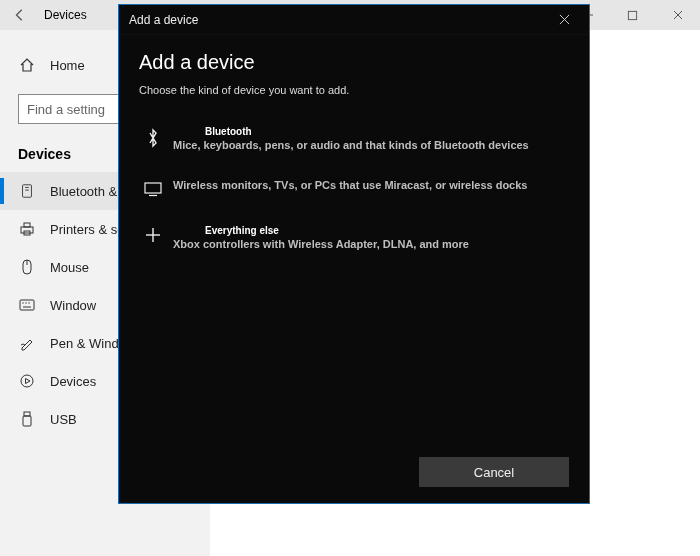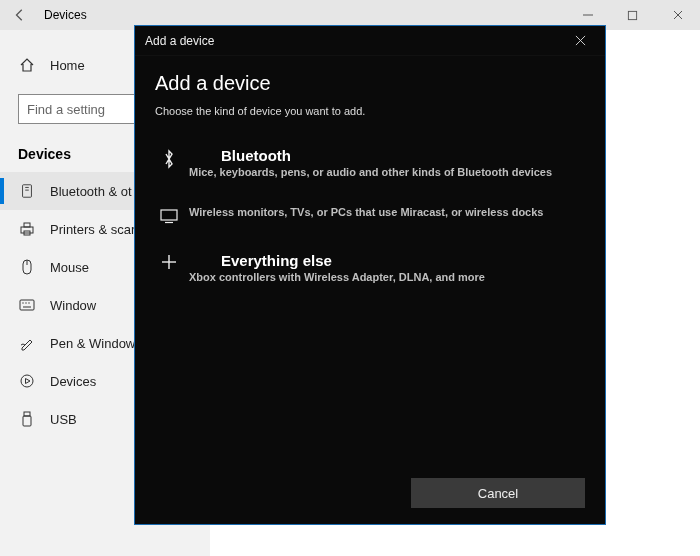--- a/index.html
+++ b/index.html
@@ -15,34 +15,34 @@
   .side-row { display: flex; align-items: center; height: 38px; padding: 0 18px; color: #222; }
   .side-icon { width: 18px; display:flex; align-items:center; justify-content:center; margin-right: 14px; color: #333; }
   .find { margin: 10px 18px 18px 18px; height: 30px; border: 1px solid #888; background: #fff; display: flex; align-items: center; padding: 0 8px; color: #666; font-size: 13px; }
   .section-title { font-weight: 600; font-size: 14px; padding: 4px 18px 10px 18px; }
   .side-item { display: flex; align-items: center; height: 38px; padding: 0 18px 0 18px; font-size: 13px; color: #222; position: relative; }
   .side-item.active::before { content: ""; position: absolute; left: 0; top: 6px; bottom: 6px; width: 4px; background: #0078d7; }
   .side-item.active { background: #e5e5e5; }
   .main { flex:1; background:#fff; padding:20px 24px; color:#222; font-size:12.5px; }
   .main-text { position:absolute; right:24px; bottom:96px; color:#222; width:150px; text-align:left; line-height:1.5; }
   
-  .dialog { position: absolute; left: 134px; top: 4px; width: 472px; height: 500px; background: #0a0a0a; border: 1px solid #1a6bb0; color: #eee; display: flex; flex-direction: column; margin-top: 21px; }
+  .dialog { position: absolute; left: 118px; top: 4px; width: 472px; height: 500px; background: #0a0a0a; border: 1px solid #1a6bb0; color: #eee; display: flex; flex-direction: column; }
   .dlg-title { height: 30px; display: flex; align-items: center; padding: 0 10px; border-bottom: 1px solid #111; }
   .dlg-title-text { font-size: 12px; flex: 1; }
   .dlg-close { width: 30px; height: 30px; display: flex; align-items: center; justify-content: center; color: #ddd; font-size: 13px; }
   .dlg-body { padding: 16px 20px 10px 20px; flex: 1; }
   .dlg-h1 { font-size: 20px; font-weight: 400; color: #fff; margin-bottom: 10px; }
   .dlg-sub { font-size: 11px; color: #ddd; margin-bottom: 22px; }
   .opt { display: flex; padding: 8px 0; margin-bottom: 12px; }
   .opt-icon { width: 28px; display:flex; align-items:flex-start; justify-content:center; padding-top:2px; color:#eee; }
   .opt-text { flex:1; padding-left: 6px; }
-  .opt-title { font-size: 15px; font-weight: 600; color: #fff; margin-bottom: 2px; padding-left: 32px; }
+  .opt-title { font-size: 10px; font-weight: 600; color: #fff; margin-bottom: 2px; padding-left: 32px; }
   .opt-desc { font-size: 11px; font-weight: 600; color: #bfbfbf; }
   .dlg-footer { padding: 10px 20px 16px 20px; display: flex; justify-content: flex-end; }
-  .btn-cancel { width: 174px; height: 30px; background: #3a3a3a; color: #eee; display:flex; align-items:center; justify-content:center; font-size: 13px; border:none; }
+  .btn-cancel { width: 150px; height: 30px; background: #3a3a3a; color: #eee; display:flex; align-items:center; justify-content:center; font-size: 13px; border:none; }
   svg { display:block; }
 </style>
 </head>
 <body>
 
 <div class="window">
   <div class="titlebar">
     <div class="title-back">
       <svg width="14" height="14" viewBox="0 0 16 16">
           <path d="M10 2 L4 8 L10 14" stroke="#555" stroke-width="1.5" fill="none"></path>
@@ -175,21 +175,21 @@
     <div class="dlg-sub">Choose the kind of device you want to add.</div>
 
     <div class="opt">
       <div class="opt-icon">
         <svg width="14" height="20" viewBox="0 0 14 20">
             <path d="M4 5 L10 15 L7 18 L7 2 L10 5 L4 15" stroke="#eee" fill="none" stroke-width="1.4"></path>
           </svg>
       </div>
       <div class="opt-text">
         <div class="opt-title">Bluetooth</div>
-        <div class="opt-desc">Mice, keyboards, pens, or audio and other kinds of Bluetooth devices</div>
+        <div class="opt-desc">Mice, keyboards, pens, or audio and that kinds of Bluetooth devices</div>
       </div>
     </div>
 
     <div class="opt">
       <div class="opt-icon">
         <svg width="18" height="16" viewBox="0 0 18 16">
             <rect x="1" y="2" width="16" height="10" stroke="#eee" fill="none" stroke-width="1.2"></rect>
             <line x1="5" y1="14.5" x2="13" y2="14.5" stroke="#eee" stroke-width="1.2"></line>
           </svg>
       </div>

